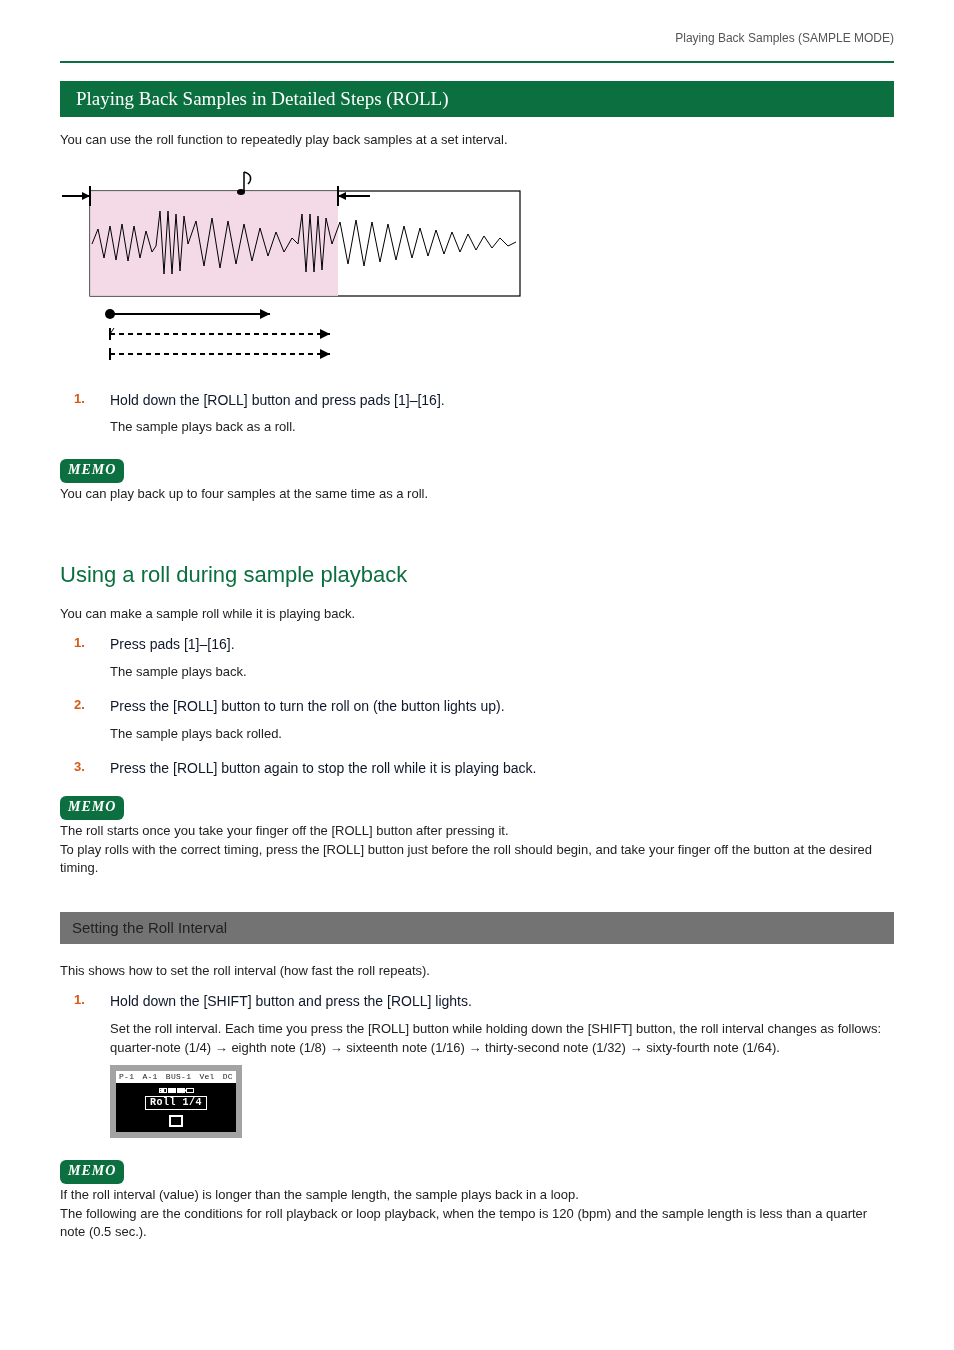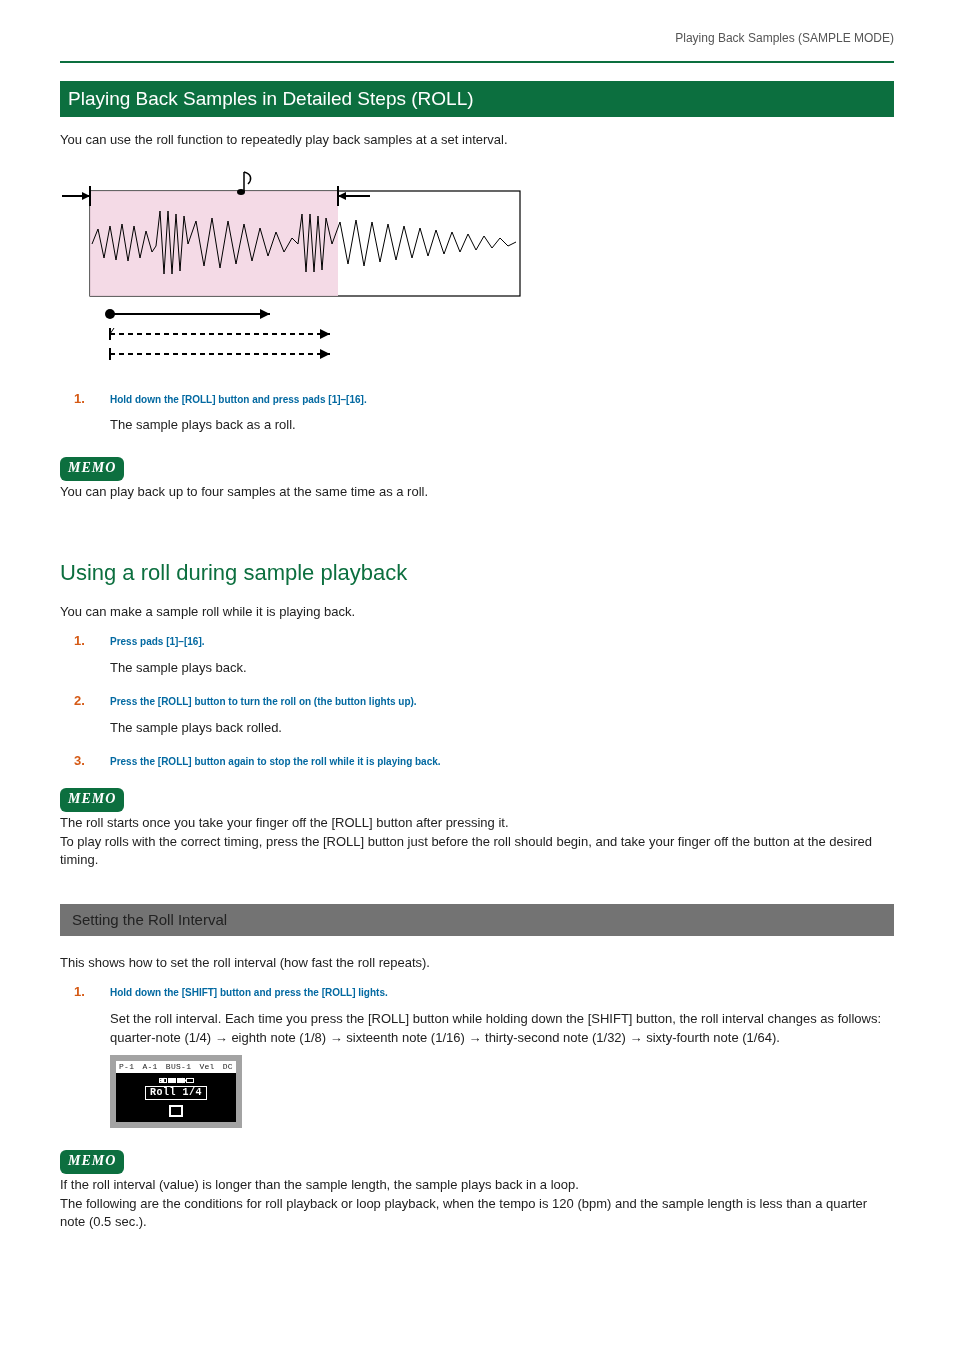--- a/index.html
+++ b/index.html
@@ -19,22 +19,23 @@
     color: #555;
     padding-bottom: 14px;
     border-bottom: 2px solid #0c6f3f;
     margin-bottom: 18px;
   }
   .h1-bar {
     background: #0c6f3f;
     color: #fff;
     font-size: 19px;
     font-weight: 400;
-    padding: 4px 8px;
+    padding: 4px 16px;
     margin-bottom: 14px;
+    font-family: Liberation Serif, serif;
   }
   .body-text {
     font-size: 13px;
     color: #222;
     margin-bottom: 10px;
   }
   .waveform-figure {
     width: 470px;
     height: 200px;
     margin: 6px 0 14px 0;
@@ -51,23 +52,23 @@
   }
   ol.steps .step-num {
     position: absolute;
     left: 14px;
     top: 0;
     color: #d55a15;
     font-weight: 700;
     font-size: 13px;
   }
   ol.steps .step-title {
-    color: #0369a1;
-    font-weight: 700;
-    font-size: 10px;
+    color: #0f172a;
+    font-weight: 400;
+    font-size: 14px;
   }
   ol.steps .step-body {
     font-size: 13px;
     color: #222;
     margin-top: 8px;
     margin-bottom: 4px;
   }
   .memo-badge {
     display: inline-block;
     background: #0c6f3f;

